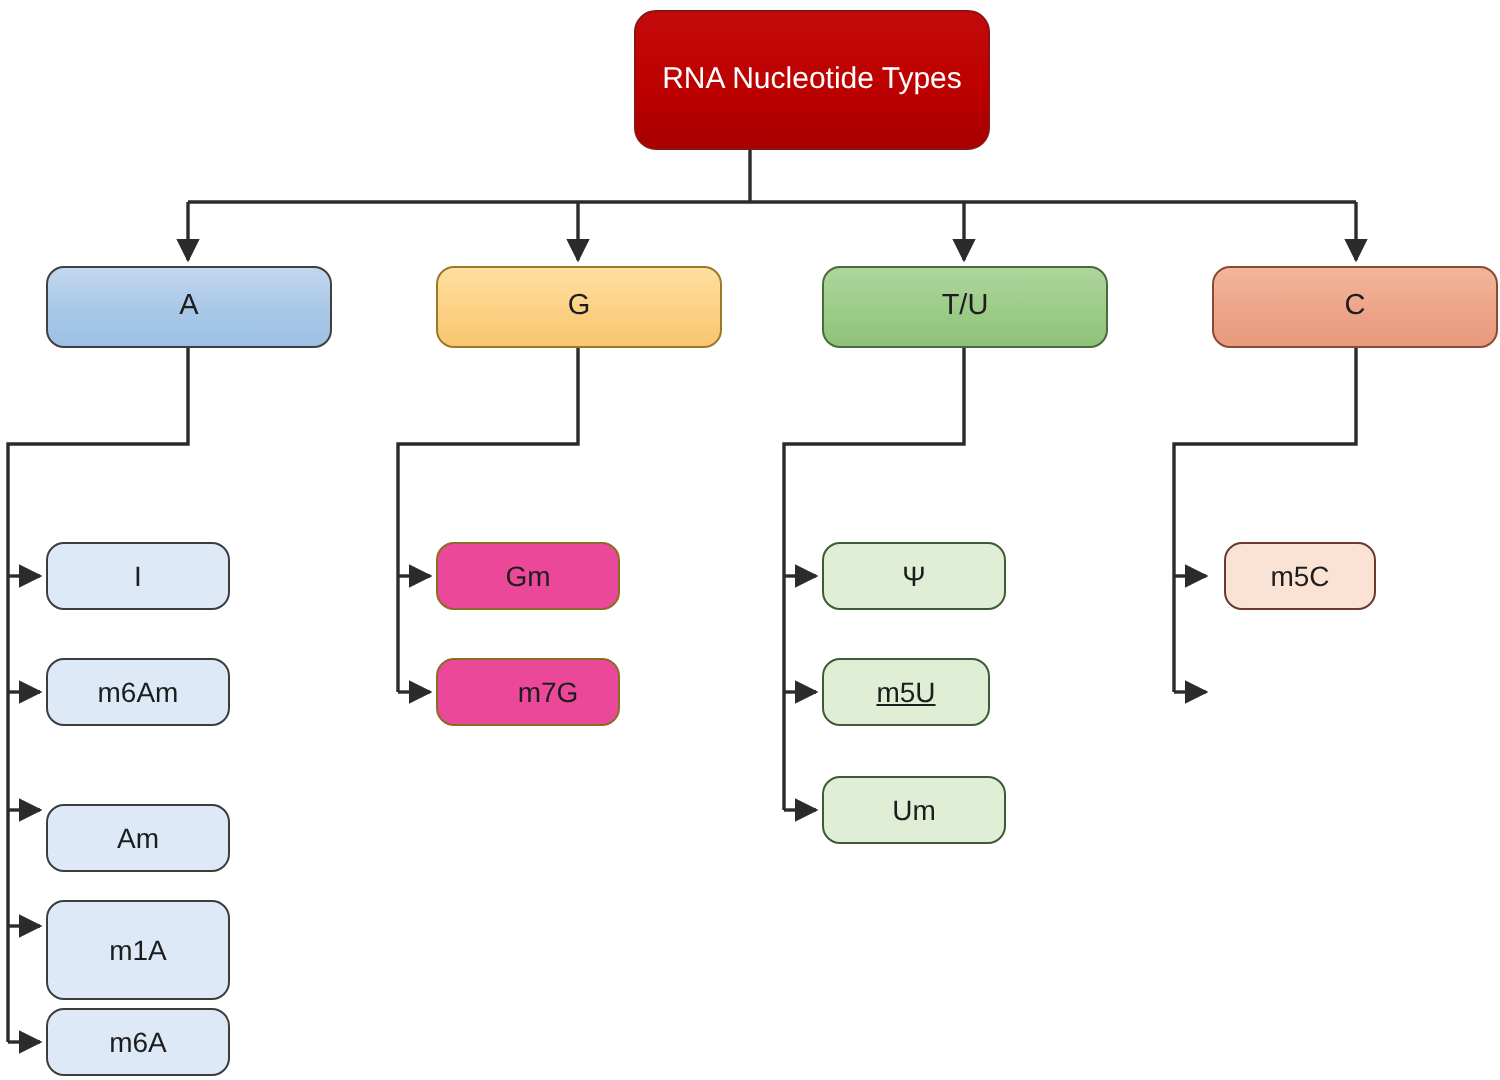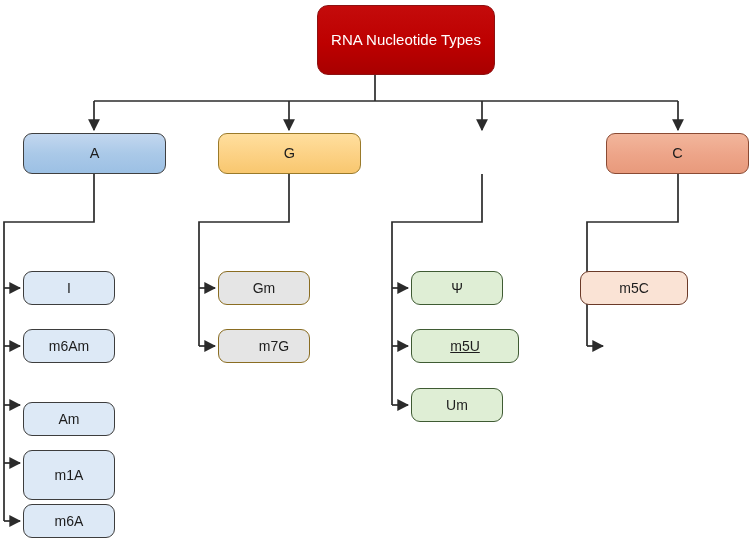--- a/index.html
+++ b/index.html
@@ -68,21 +68,21 @@
   }
   .lvl-c {
     background: linear-gradient(180deg, #f2b69c 0%, #eda488 55%, #e89a7c 100%);
     border-color: #8a4a33;
   }
   .leaf-a {
     background: #dde9f6;
     border-color: #3d3d3d;
   }
   .leaf-g {
-    background: #e5e5e5;
+    background: #ec4899;
     border-color: #8a6d22;
   }
   .leaf-t {
     background: #dfeed5;
     border-color: #3f5b33;
   }
   .leaf-c {
     background: #fae3d5;
     border-color: #6b3a28;
   }
@@ -128,30 +128,31 @@
       <path d="M 678 174 L 678 222 L 587 222 L 587 346"></path>
       <path d="M 587 288 L 603 288" marker-end="url(#arrow)"></path>
       <path d="M 587 346 L 603 346" marker-end="url(#arrow)"></path>
     </g>
   </svg>
 
   <div class="node node-root" style="left:285px; top:5px; width:178px; height:70px;">RNA Nucleotide Types</div>
 
   <div class="node node-level1 lvl-a" style="left:23px; top:133px; width:143px; height:41px;">A</div>
   <div class="node node-level1 lvl-g" style="left:218px; top:133px; width:143px; height:41px;">G</div>
+  <div class="node node-level1 lvl-t" style="left:411px; top:133px; width:143px; height:41px;">T/U</div>
   <div class="node node-level1 lvl-c" style="left:606px; top:133px; width:143px; height:41px;">C</div>
 
   <div class="node node-leaf leaf-a" style="left:23px; top:271px; width:92px; height:34px;">I</div>
   <div class="node node-leaf leaf-a" style="left:23px; top:329px; width:92px; height:34px;">m6Am</div>
   <div class="node node-leaf leaf-a" style="left:23px; top:388px; width:92px; height:34px;margin-top:14px;">Am</div>
   <div class="node node-leaf leaf-a" style="left:23px; top:450px; width:92px; height:50px;">m1A</div>
   <div class="node node-leaf leaf-a" style="left:23px; top:504px; width:92px; height:34px;">m6A</div>
 
   <div class="node node-leaf leaf-g" style="left:218px; top:271px; width:92px; height:34px;">Gm</div>
   <div class="node node-leaf leaf-g" style="left:218px; top:329px; width:92px; height:34px;padding-left:20px;">m7G</div>
 
   <div class="node node-leaf leaf-t" style="left:411px; top:271px; width:92px; height:34px;">Ψ</div>
-  <div class="node node-leaf leaf-t" style="left:411px; top:329px; width:108px; height:34px;text-decoration:underline;">m5U</div>
+  <div class="node node-leaf leaf-t" style="left:411px; top:329px; width:84px; height:34px;text-decoration:underline;">m5U</div>
   <div class="node node-leaf leaf-t" style="left:411px; top:388px; width:92px; height:34px;">Um</div>
 
-  <div class="node node-leaf leaf-c" style="left:580px; top:271px; width:108px; height:34px;">m5C</div>
+  <div class="node node-leaf leaf-c" style="left:612px; top:271px; width:76px; height:34px;">m5C</div>
 
 </div>
 
 </body></html>

